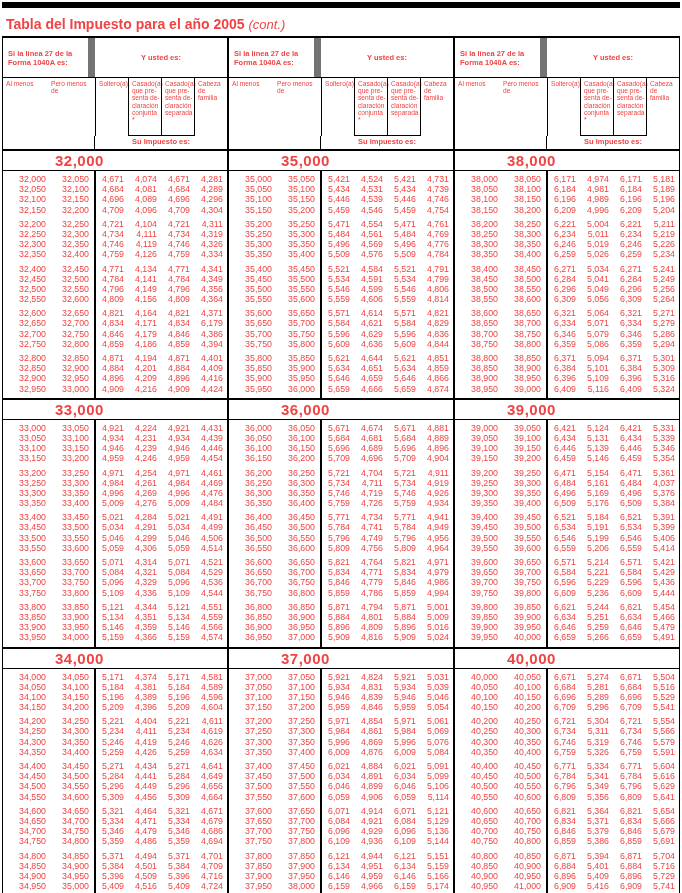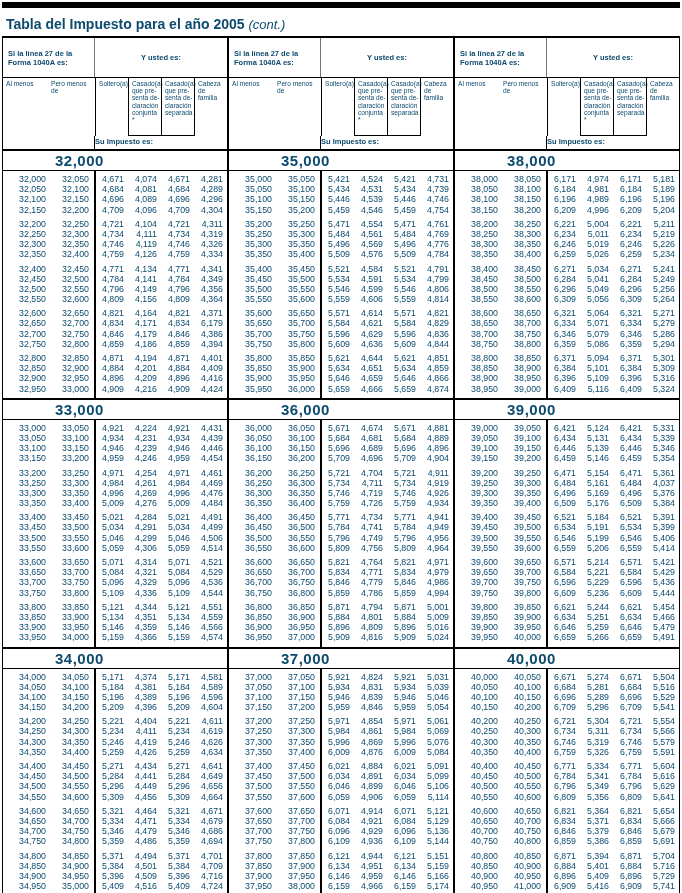--- a/index.html
+++ b/index.html
@@ -1,46 +1,46 @@
 <!DOCTYPE html>
 <html><head>
 <meta charset="utf-8">
 <style>
   * { margin:0; padding:0; box-sizing:border-box; }
   html,body { background:#ffffff; }
   .page {
-    width:682px; height:893px; background:#fff; color:#0c4a6e;
+    width:682px; height:893px; background:#fff; color:#ef4444;
     font-family:"Liberation Sans","DejaVu Sans",sans-serif;
     padding:2px 2px 0 2px; position:relative; overflow:hidden;
   }
   .topbar { height:6px; background:#000; margin-bottom:7px; }
   .title { font-size:14px; font-weight:bold; padding:1px 2px 4px 4px; border-bottom:2px solid #000; }
   .title .cont { font-style:italic; font-weight:normal; font-size:13px; }
 
   .table { display:flex; border-left:1px solid #000; border-right:1px solid #000; }
   .group { width:226px; border-right:2px solid #000; }
   .group:last-child { border-right:none; width:224px; }
 
   
   .ghead { display:grid; grid-template-columns:92px 132px; border-bottom:1px solid #000; height:40px; }
   .hc { font-size:7.5px; font-weight:bold; display:flex; align-items:center; }
-  .income-h { padding-left:5px; border-right:1px solid #737373; }
+  .income-h { padding-left:5px; border-right:7px solid #737373; }
   .status-h { justify-content:center;text-align:right; }
 
   
   .ghead2 { display:grid; grid-template-columns:45px 47px 33px 33px 33px 33px; height:58px; }
   .hc2 { font-size:6.6px; line-height:7.2px; padding:2px 1px 0 3px; }
   .hc2.st1 { border-left:1px solid #000; }
   .hc2.st2, .hc2.st3, .hc2.st4 { border-left:1px solid #000; }
   .hc2.st2, .hc2.st3 { border-bottom:1px solid #000; }
 
   
   .ghead3 { display:grid; grid-template-columns:92px 132px; height:13px; }
   .ghead3 .spacer { border-right:1px solid #000; }
-  .taxis { font-size:7.5px; font-weight:bold; text-align:left; line-height:12px; }
+  .taxis { font-size:7.5px; font-weight:bold; text-align:center; line-height:12px; }
 
   
   .band { border-top:2px solid #000; border-bottom:1px solid #000; height:22px; display:flex; align-items:center; }
   .bandlabel { font-size:15px; font-weight:bold; padding-left:52px; letter-spacing:0.5px; }
 
   
   .rows { position:relative; padding:3px 0 4px 0; }
   .rows::before { content:""; position:absolute; left:91px; top:0; bottom:0; width:2px; background:#000; }
   .row { display:grid; grid-template-columns:45px 47px 33px 33px 33px 33px; height:10.2px; }
   .row.gap { margin-top:4px; }

